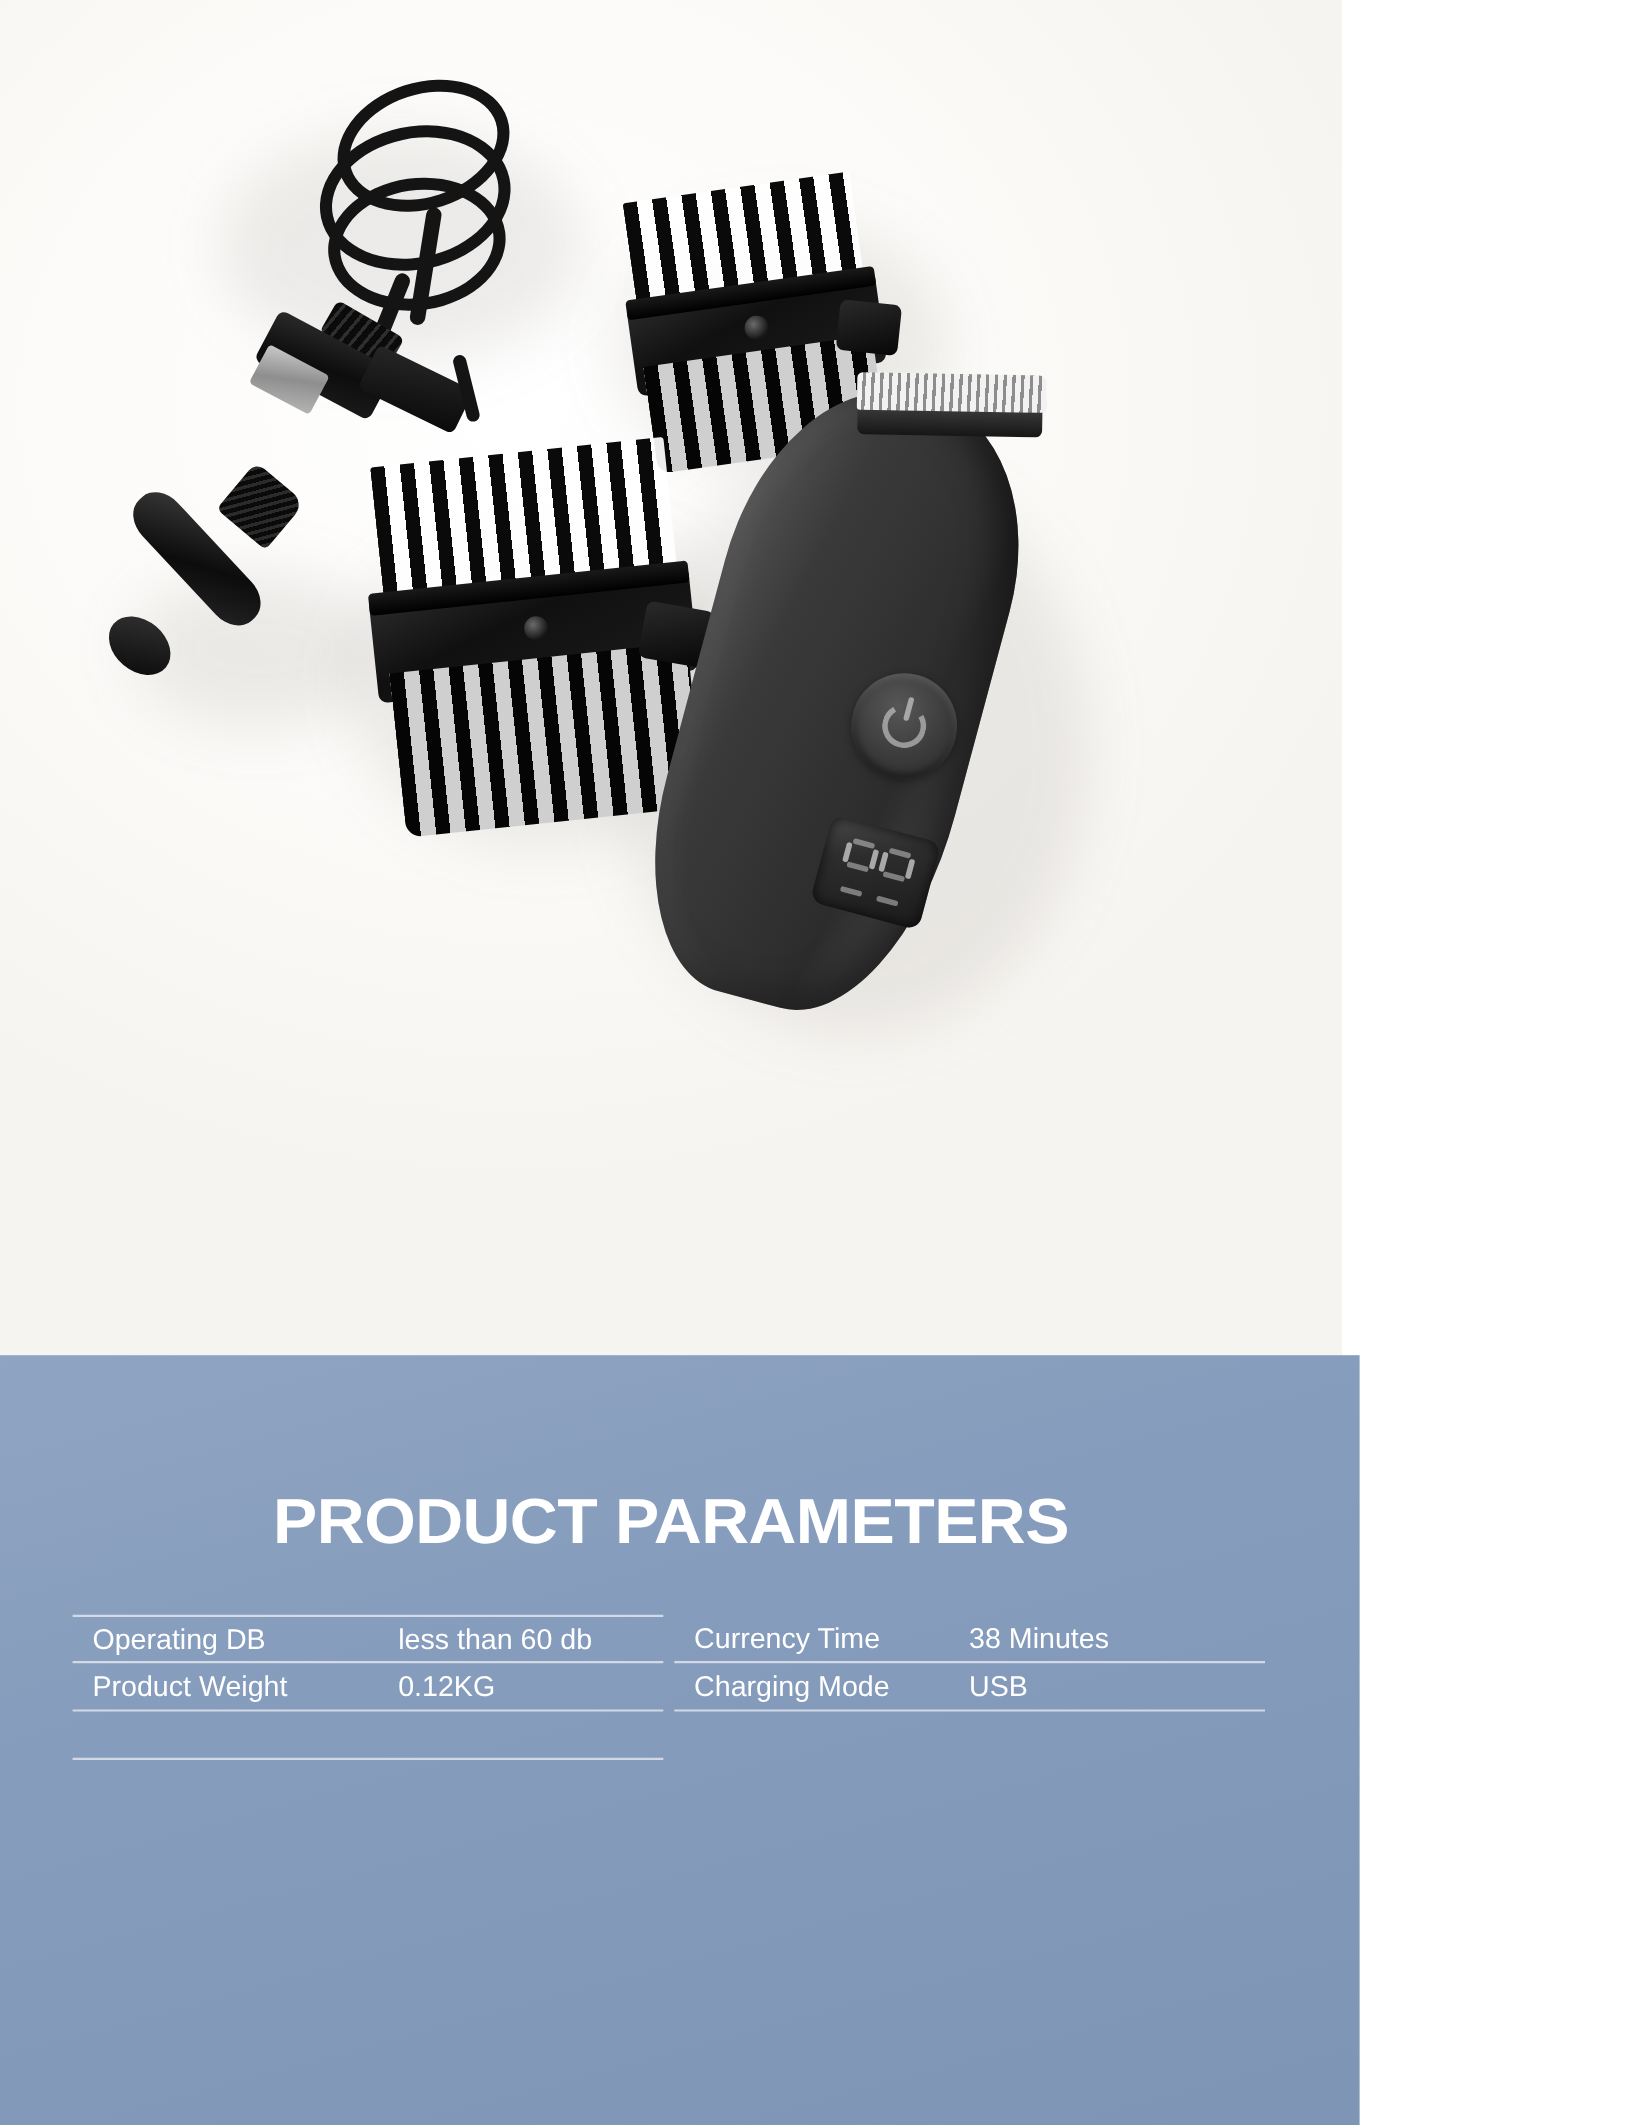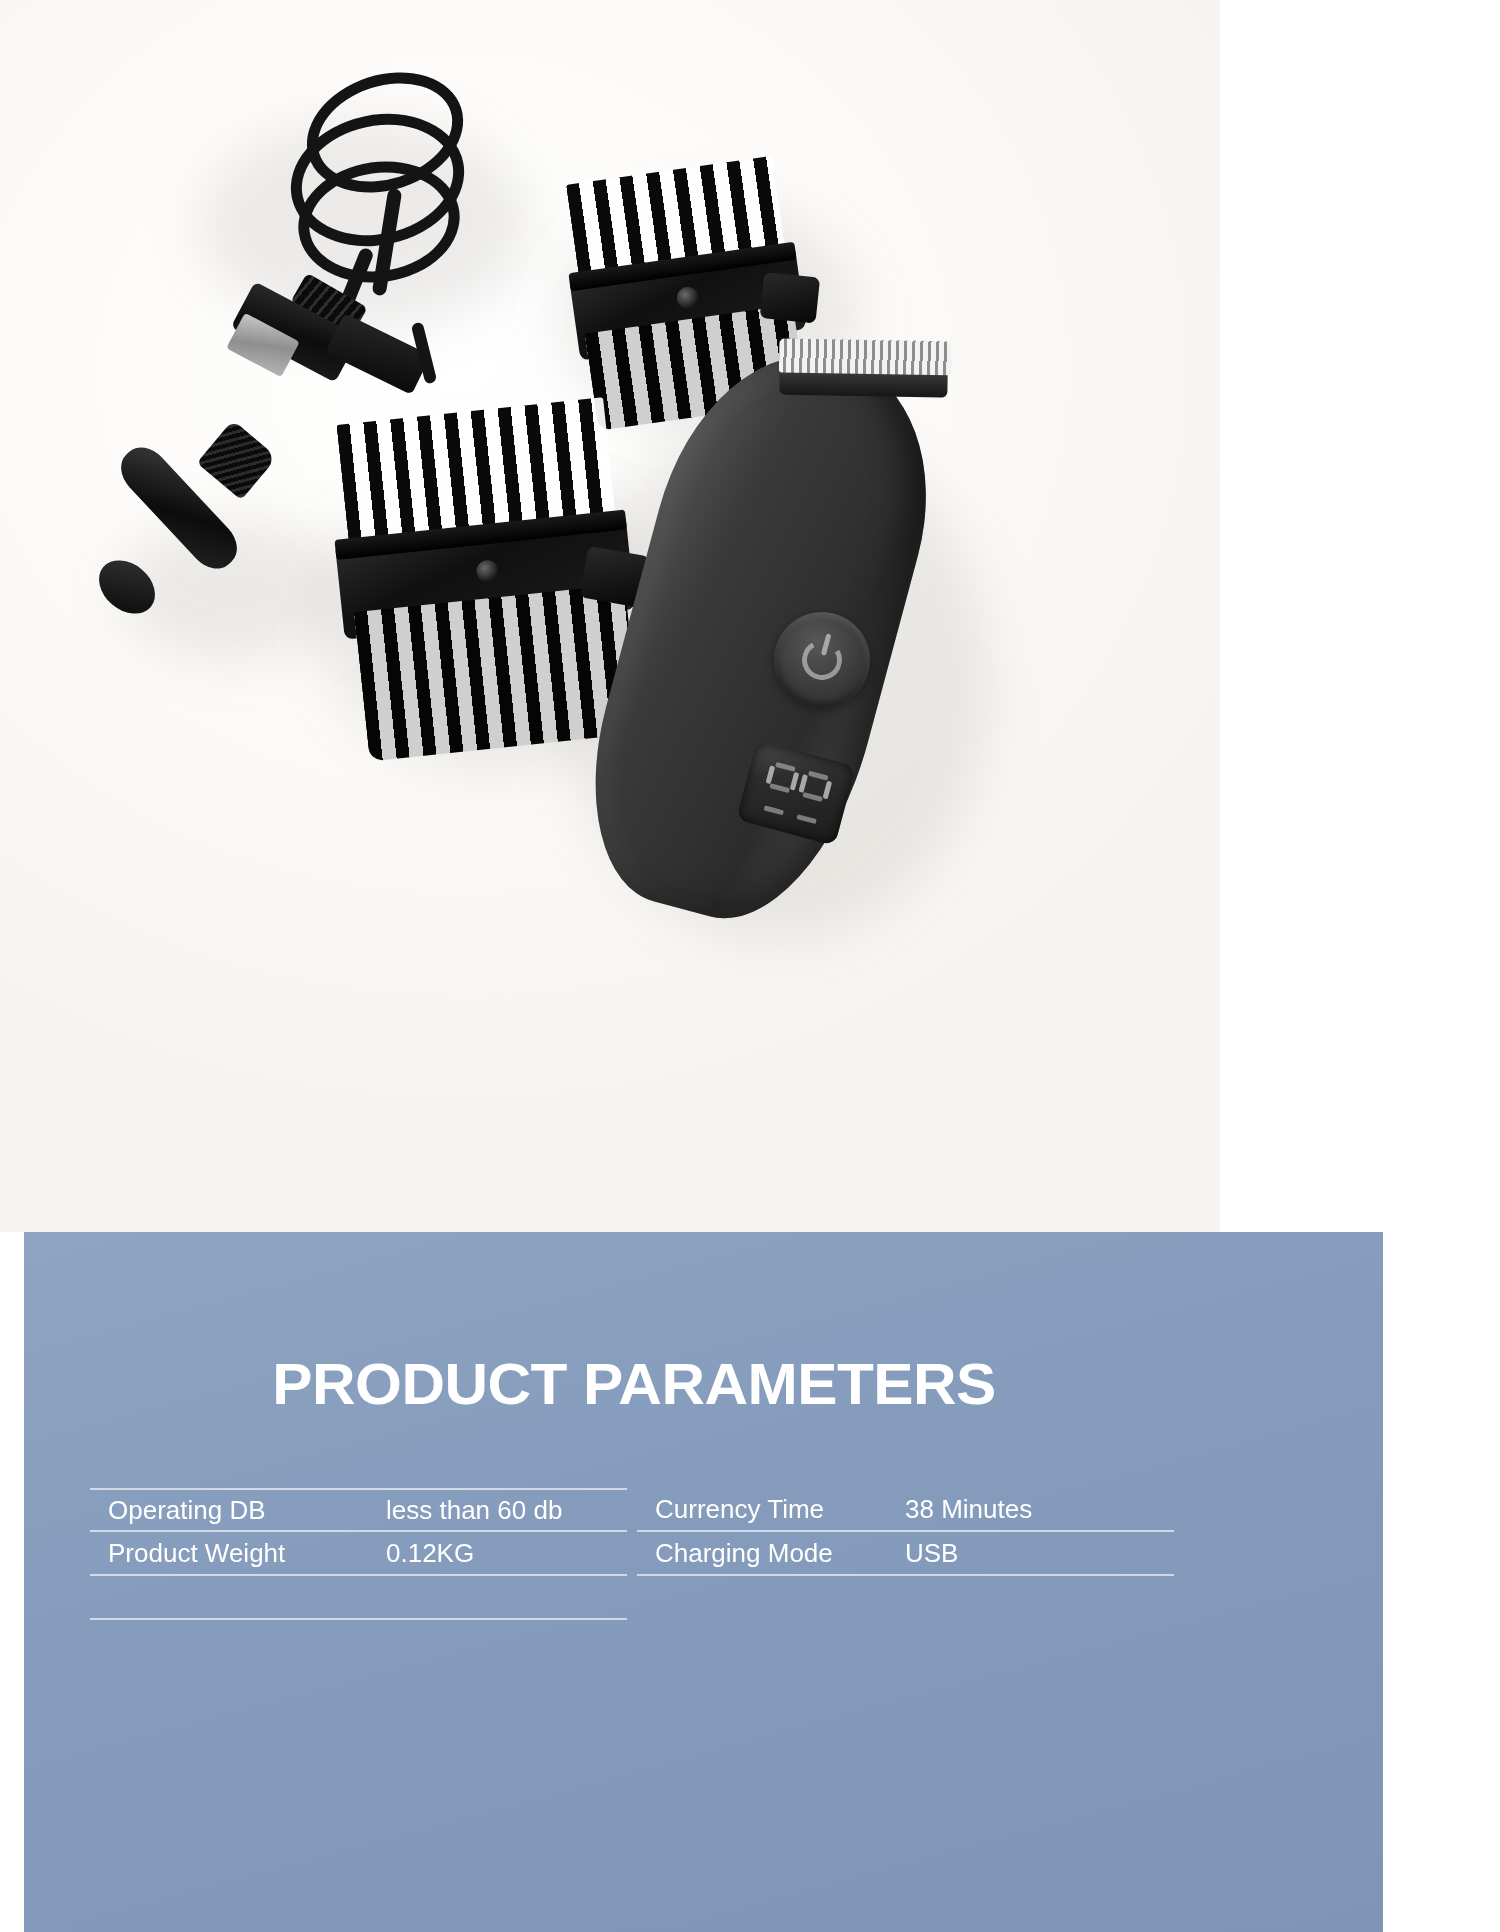--- a/index.html
+++ b/index.html
@@ -226,42 +226,41 @@
   .s-d { top: 45px; }
   .s-f { left: 0; }
   .s-b { left: 25px; }
   .s-e { left: 0; top: 27px; }
   .s-c { left: 25px; top: 27px; }
 
   
   #params-panel {
     position: absolute;
     left: 0; top: 1232px;
-    width: 1359px;
+    width: 1236px;
     height: 700px;
     background: linear-gradient(165deg, #8fa4c2 0%, #869cbc 38%, #7f95b6 100%);
-    margin-left: 24px;
   }
 
   #params-title {
     position: absolute;
     left: 0; top: 118px;
     width: 1220px;
     text-align: center;
     color: #ffffff;
     font-size: 58px;
     font-weight: 700;
     letter-spacing: -0.5px;
     transform: scaleX(1.04);
     font-family: "Liberation Sans", sans-serif;
   }
 
   #params-table {
     position: absolute;
-    left: 66px; top: 256px;
+    left: 66px; top: 236px;
     width: 1084px;
     display: grid;
     grid-template-columns: 1fr 1fr;
     column-gap: 10px;
   }
 
   .col { display: flex; flex-direction: column; }
 
   .p-row {
     display: flex;

